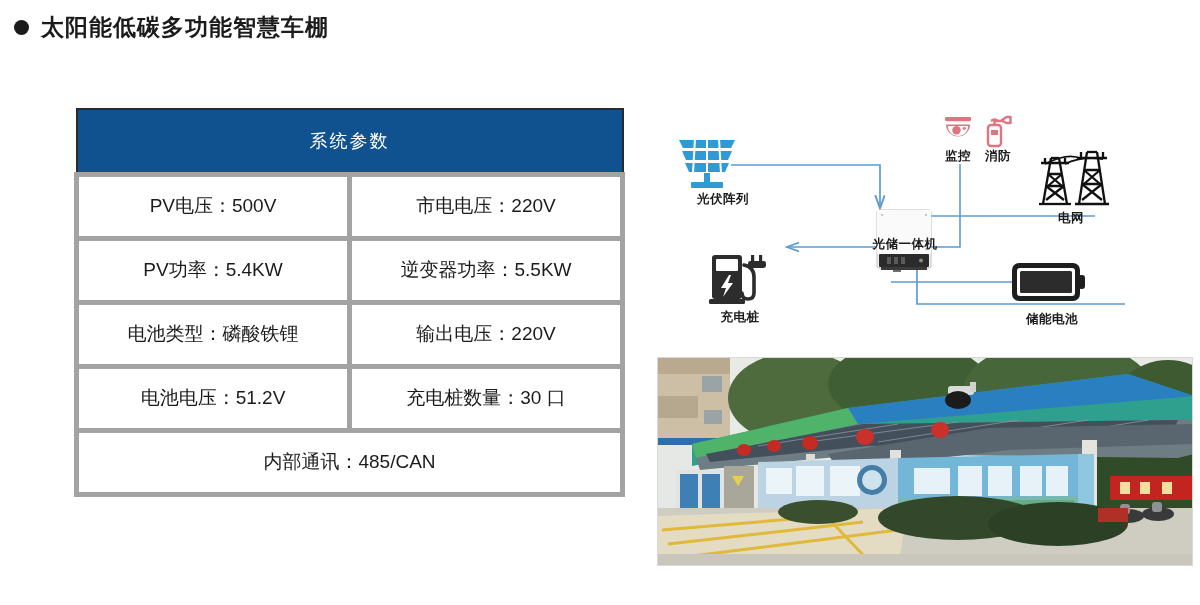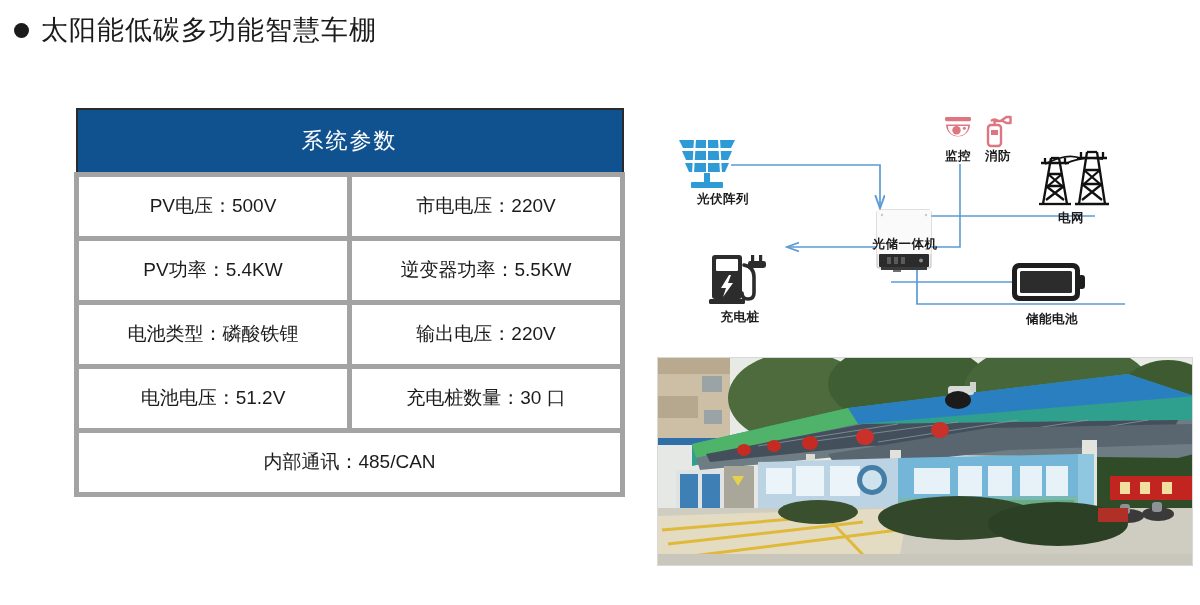--- a/index.html
+++ b/index.html
@@ -18,25 +18,25 @@
     left: 14px; top: 12px;
     display: flex; align-items: center; gap: 12px;
   }
   .bullet {
     width: 15px; height: 15px;
     background: #1b1b1b;
     border-radius: 50%;
     flex: 0 0 auto;
   }
   .title-text {
-    font-size: 27px;
+    font-size: 23px;
     color: #1b1b1b;
     letter-spacing: 1px;
     white-space: nowrap;
-    font-weight: 400;
+    font-weight: 700;
   }
 
   
   .spec-table {
     position: absolute;
     left: 74px; top: 108px;
     width: 551px;
     border: 2px solid #2a2a2a;
     border-collapse: collapse;
     background: #fff;
@@ -47,21 +47,21 @@
     vertical-align: middle;
     font-size: 19px;
     color: #1b1b1b;
     font-weight: 400;
     height: 64px;
     white-space: nowrap;
   }
   .spec-table th.hdr {
     background: #10528F;
     color: #ffffff;
-    font-size: 22px;
+    font-size: 18px;
     height: 65px;
     letter-spacing: 2px;
     border: 1px solid #10528F;
     font-weight: 400;
   }
   .spec-table td.half { width: 50%; }
 
   
   .diagram {
     position: absolute;

